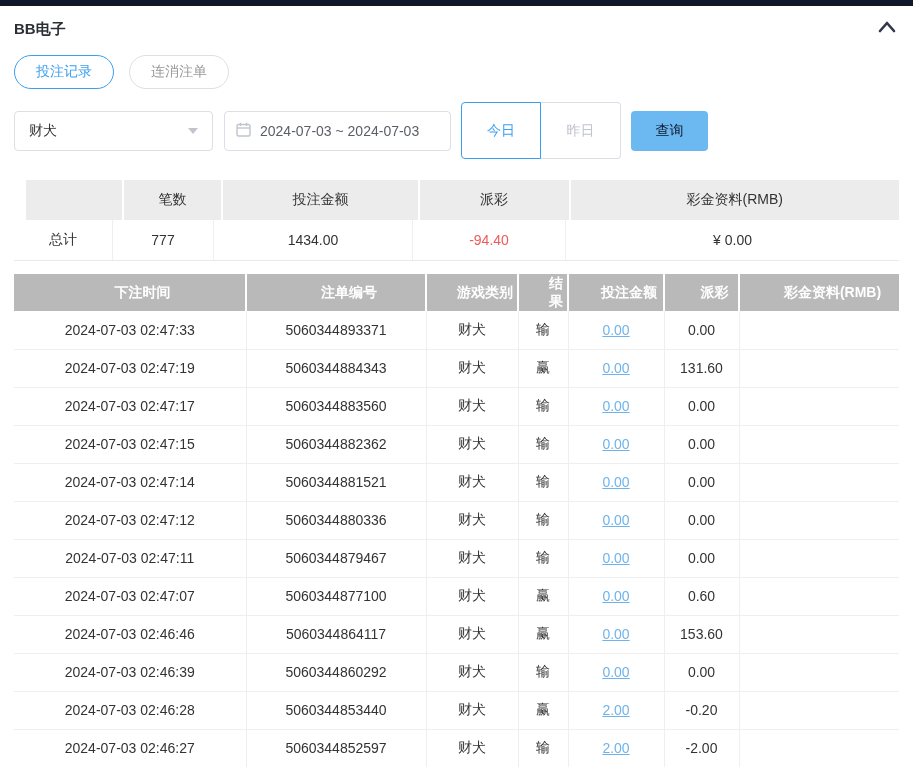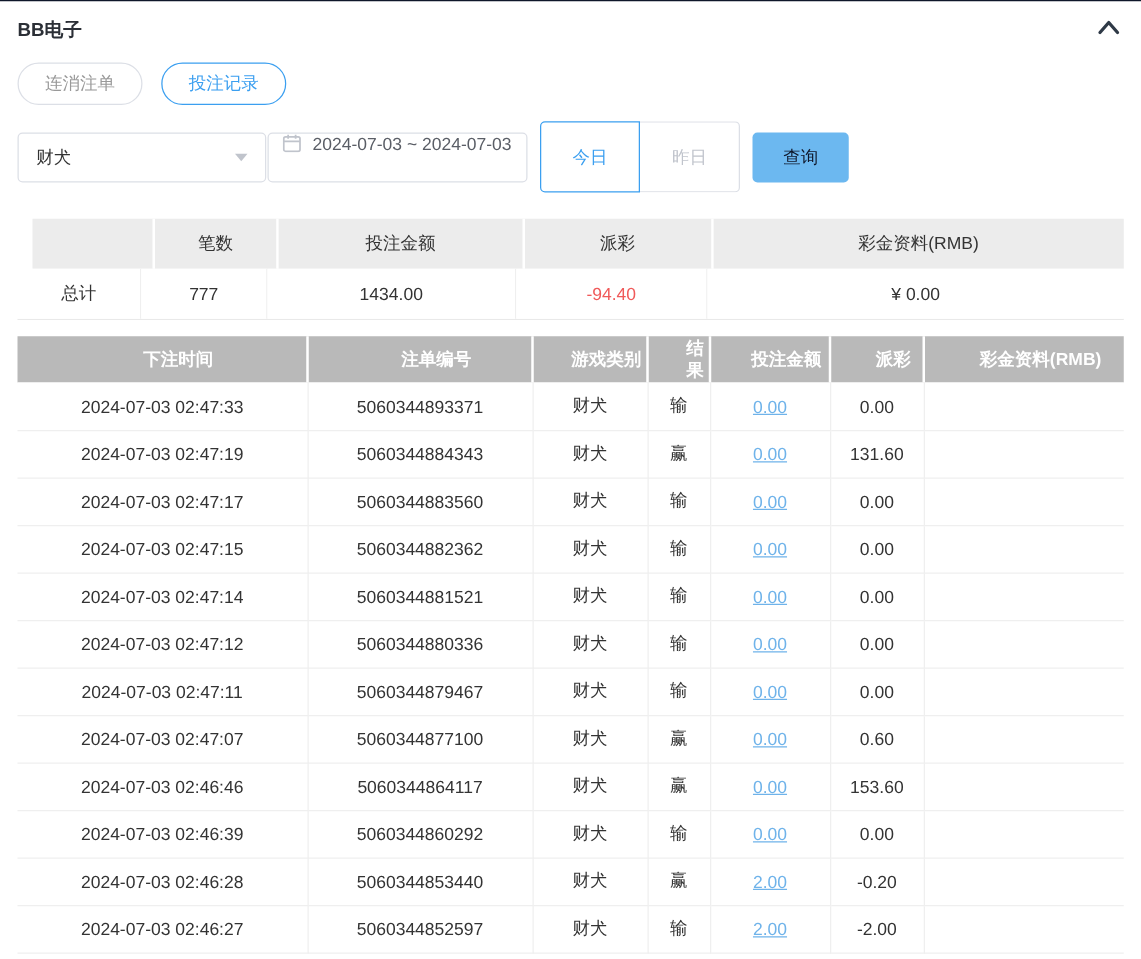--- a/index.html
+++ b/index.html
@@ -1,38 +1,38 @@
 <!DOCTYPE html>
 <html style="--accent: #3b9ff0; --search-btn: #6cb8f0; --link: #6fb3ea; --negative: #f05a5a; --table-header-bg: #b9b9b9; --summary-header-bg: #ececec;"><head>
 <meta charset="utf-8">
 <style>
   * { margin:0; padding:0; box-sizing:border-box; }
   html,body { width:913px; height:767px; overflow:hidden; background:#fff;
     font-family:"Liberation Sans","DejaVu Sans",sans-serif; color:#333; }
-  .page { padding:0 14px; border-top:1px solid #0f172a; height:767px; }
+  .page { padding:0 14px; border-top:6px solid #0f172a; height:767px; }
 
   
   .panel-header { display:flex; justify-content:space-between; align-items:center; padding:11px 0 9px; }
   .title { font-size:15px; font-weight:bold; color:#2b2f36; }
   .collapse-btn { width:24px; height:24px; display:flex; align-items:center; justify-content:center; cursor:pointer; }
 
   
   .tabs { display:flex; gap:15px; margin-top:5px; }
   .tab { height:34px; padding:0 21px; border-radius:17px; border:1px solid #dcdfe6; background:#fff;
     font-size:14px; color:#999; display:flex; align-items:center; cursor:pointer; }
   .tab.active { border-color:var(--accent,#3b9ff0); color:var(--accent,#3b9ff0); }
 
   
   .filter-row { display:flex; margin-top:13px; align-items:center; }
   .select { width:199px; height:40px; border:1px solid #dcdfe6; border-radius:4px; background:#fff;
     display:flex; align-items:center; justify-content:space-between; padding:0 14px; font-size:14px; cursor:pointer; }
   .caret-down { width:0; height:0; border-left:5px solid transparent; border-right:5px solid transparent;
     border-top:6px solid #c0c4cc; }
-  .date-input { margin-left:1px; width:208px; height:40px; border:1px solid #dcdfe6; border-radius:4px;
-    display:flex; padding:0 11px; gap:9px; font-size:14px; color:#5a5e66; cursor:pointer; }
+  .date-input { margin-left:11px; width:227px; height:40px; border:1px solid #dcdfe6; border-radius:4px;
+    display:flex; align-items:center; padding:0 11px; gap:9px; font-size:14px; color:#5a5e66; cursor:pointer; }
   .btn-group { margin-left:10px; display:flex; }
   .qbtn { width:80px; height:57px; background:#fff; border:1px solid #dcdfe6; border-left-width:0;
     font-size:14px; color:#c0c4cc; cursor:pointer; font-family:inherit; }
   .qbtn:first-child { border-left-width:1px; border-radius:4px 0 0 4px; }
   .qbtn:last-child { border-radius:0 4px 4px 0; }
   .qbtn.active { border:1px solid var(--accent,#3b9ff0); color:var(--accent,#3b9ff0); }
   .search-btn { margin-left:10px; width:77px; height:40px; background:var(--search-btn,#6cb8f0); color:#0f172a;
     border:none; border-radius:4px; font-size:14px; cursor:pointer; font-family:inherit; }
 
   
@@ -68,22 +68,22 @@
     <div class="collapse-btn">
       <span>
         <svg width="20" height="14" viewBox="0 0 20 14">
             <polyline points="3,11 10,3 17,11" fill="none" stroke="#2f3a47" stroke-width="2.6" stroke-linecap="round" stroke-linejoin="round"></polyline>
           </svg>
       </span>
     </div>
   </div>
 
   <div class="tabs">
+    <div class="tab active">投注记录</div>
     <div class="tab">连消注单</div>
-    <div class="tab active">投注记录</div>
   </div>
 
   <div class="filter-row">
     <div class="select">
       <span>财犬</span>
       <span class="caret-down"></span>
     </div>
     <div class="date-input">
       <span>
         <svg width="15" height="15" viewBox="0 0 15 15">

